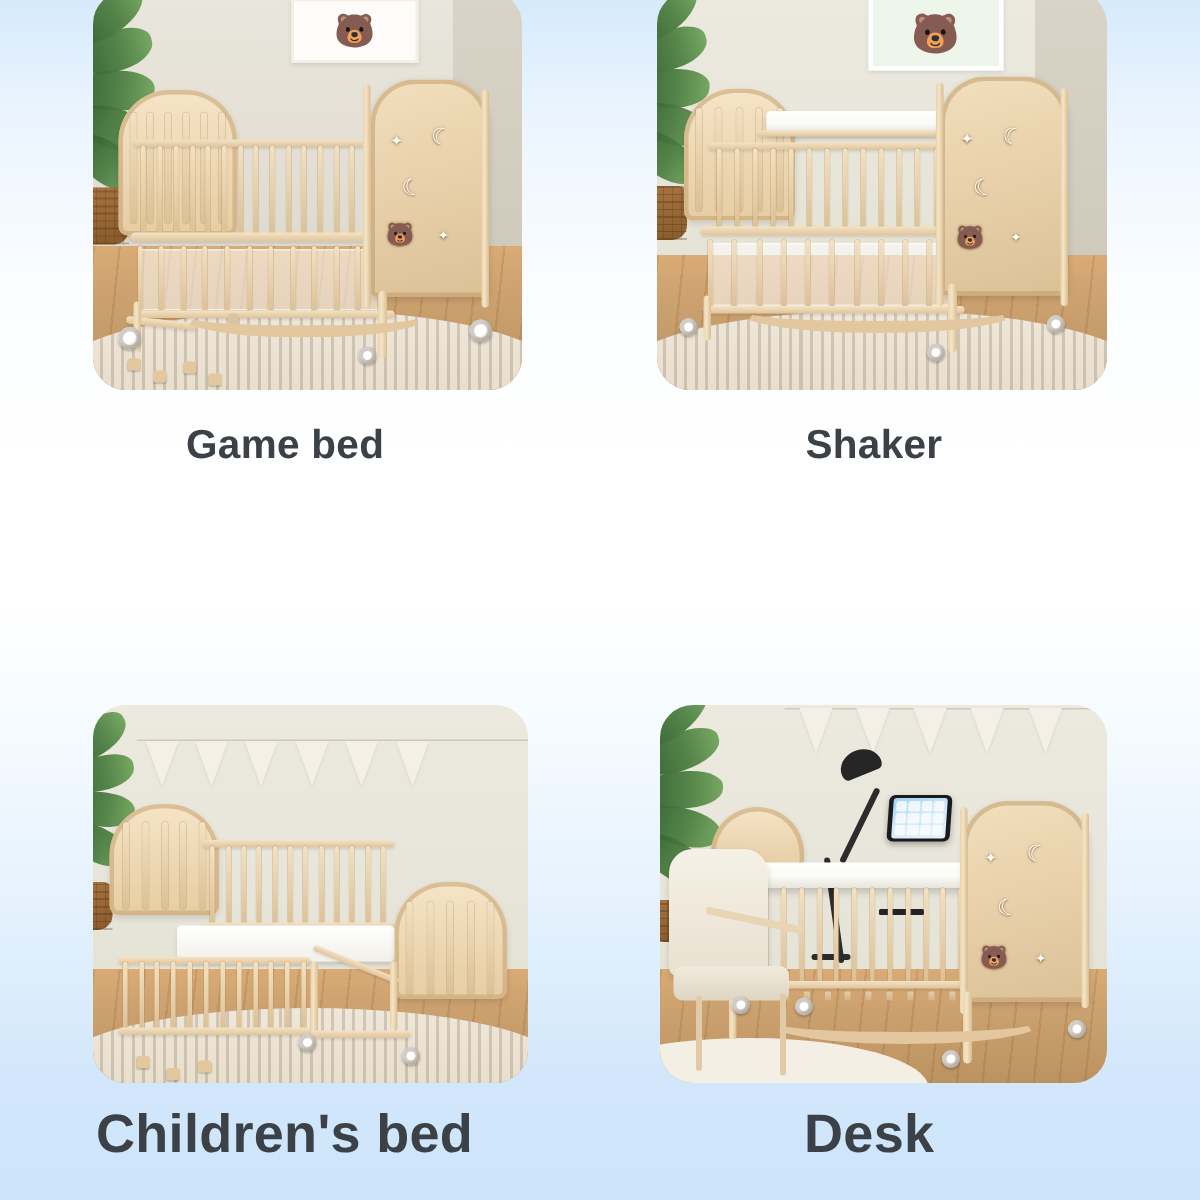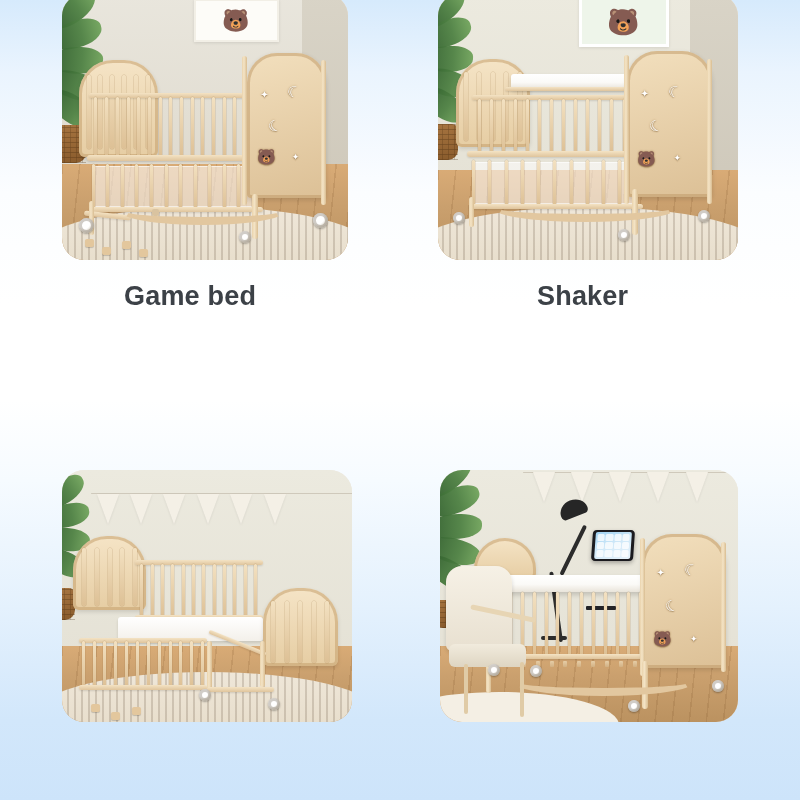--- a/index.html
+++ b/index.html
@@ -592,15 +592,17 @@
       <div class="chair-seat" style="left:3%;top:69%;width:26%;height:9%"></div>
       <div class="chair-arm" style="left:10%;top:56%;width:22%;height:5px;transform:rotate(12deg)"></div>
       <div class="chair-leg" style="left:8%;top:77%;width:4px;height:20%"></div>
       <div class="chair-leg" style="left:27%;top:76%;width:4px;height:22%"></div>
       <div class="wheel sm" style="left:16%;top:77%"></div>
     </div>
   </div>
 
   <div class="label top l-game">Game bed</div>
   <div class="label top l-shaker">Shaker</div>
+  <div class="label bottom l-children">Children's bed</div>
+  <div class="label bottom l-desk">Desk</div>
 
 
 </div>
 
 </body></html>

